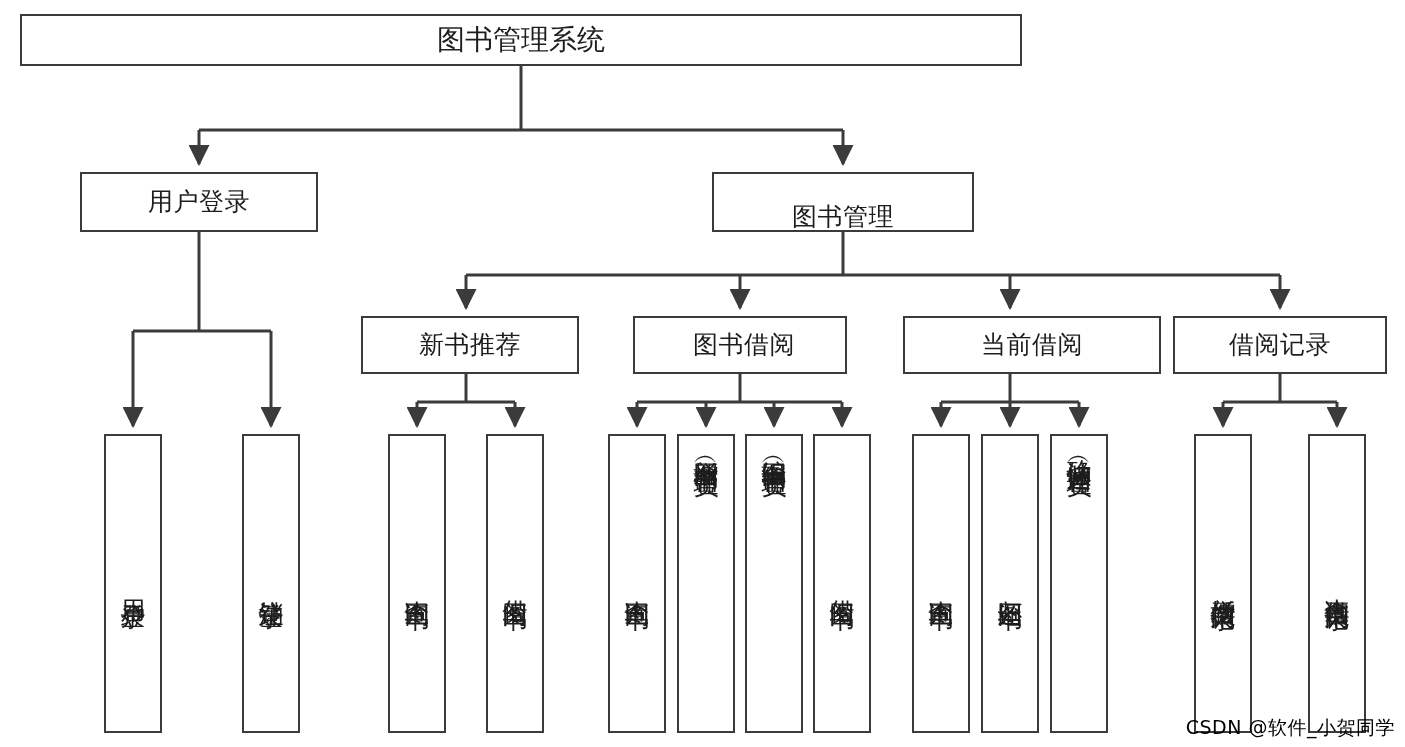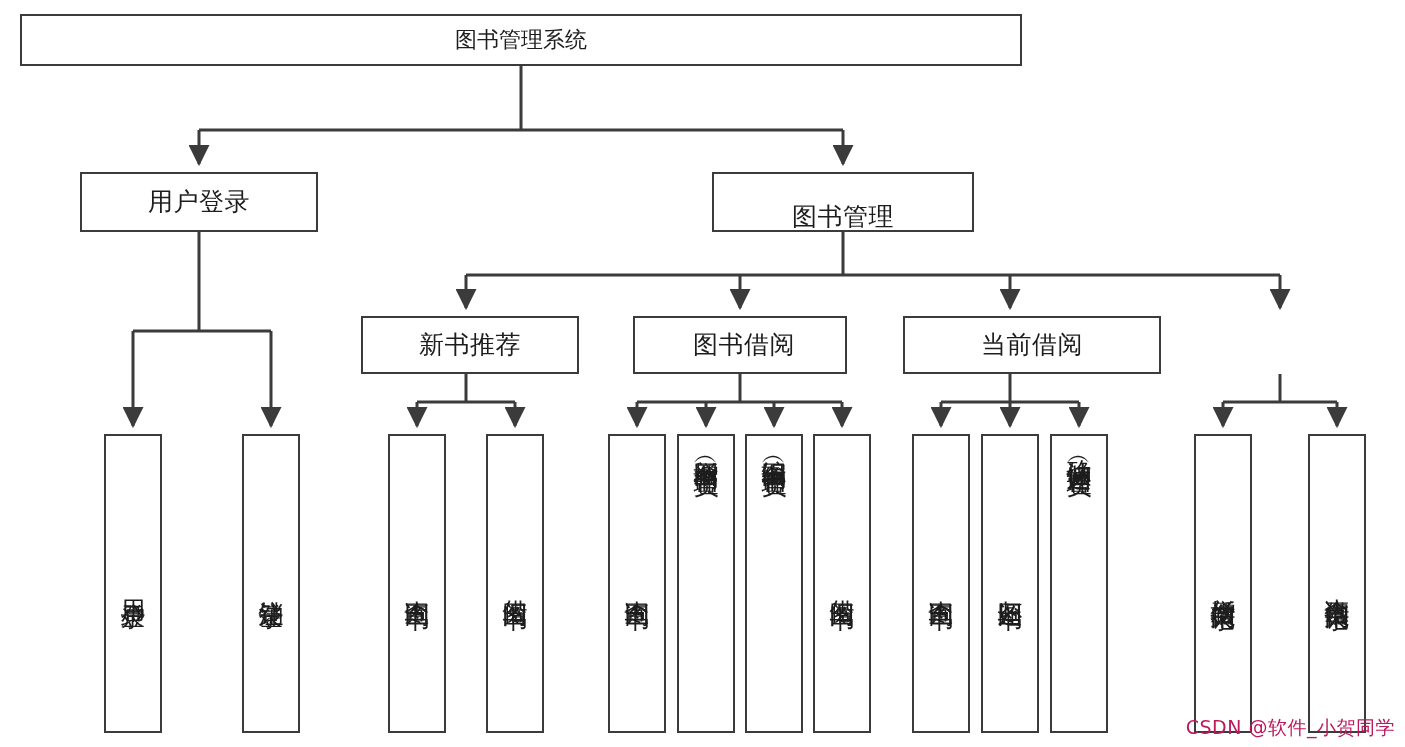--- a/index.html
+++ b/index.html
@@ -35,21 +35,21 @@
     justify-content: center;
     color: #1d1d1d;
   }
   .node-h {
     font-size: 25px;
     line-height: 1.1;
     letter-spacing: 0.5px;
     white-space: nowrap;
   }
   .node-root {
-    font-size: 22px;
+    font-size: 28px;
     white-space: nowrap;
   }
   .leaf {
     position: absolute;
     box-sizing: border-box;
     background: #ffffff;
     border: 2px solid #3b3b3b;
     display: flex;
     justify-content: center;
     color: #1d1d1d;
@@ -65,21 +65,21 @@
     white-space: nowrap;
   }
   .leaf.align-center { align-items: center; }
   .leaf.align-start  { align-items: flex-start; padding-top: 4px; }
 
   #watermark {
     position: absolute;
     right: 10px;
     bottom: 6px;
     font-size: 19px;
-    color: #be185d;
+    color: #000000;
     letter-spacing: 0.5px;
     white-space: nowrap;
   }
 </style>
 </head>
 <body>
 
 <div id="canvas">
 
   <svg id="connectors" viewBox="0 0 1405 747" xmlns="http://www.w3.org/2000/svg">
@@ -149,20 +149,23 @@
   </div>
 
   <div class="node node-h" style="left:633px; top:316px; width:214px; height:58px;padding-left:8px;">
     <span>图书借阅</span>
   </div>
 
   <div class="node node-h" style="left:903px; top:316px; width:258px; height:58px;">
     <span>当前借阅</span>
   </div>
 
+  <div class="node node-h" style="left:1173px; top:316px; width:214px; height:58px;">
+    <span>借阅记录</span>
+  </div>
 
   <div class="leaf align-center" style="left:104px; top:434px; width:58px; height:299px;">
     <span class="leaf-text">用户登录</span>
   </div>
   <div class="leaf align-center" style="left:242px; top:434px; width:58px; height:299px;">
     <span class="leaf-text">注销登录</span>
   </div>
 
   <div class="leaf align-center" style="left:388px; top:434px; width:58px; height:299px;">
     <span class="leaf-text">查询图书</span>

